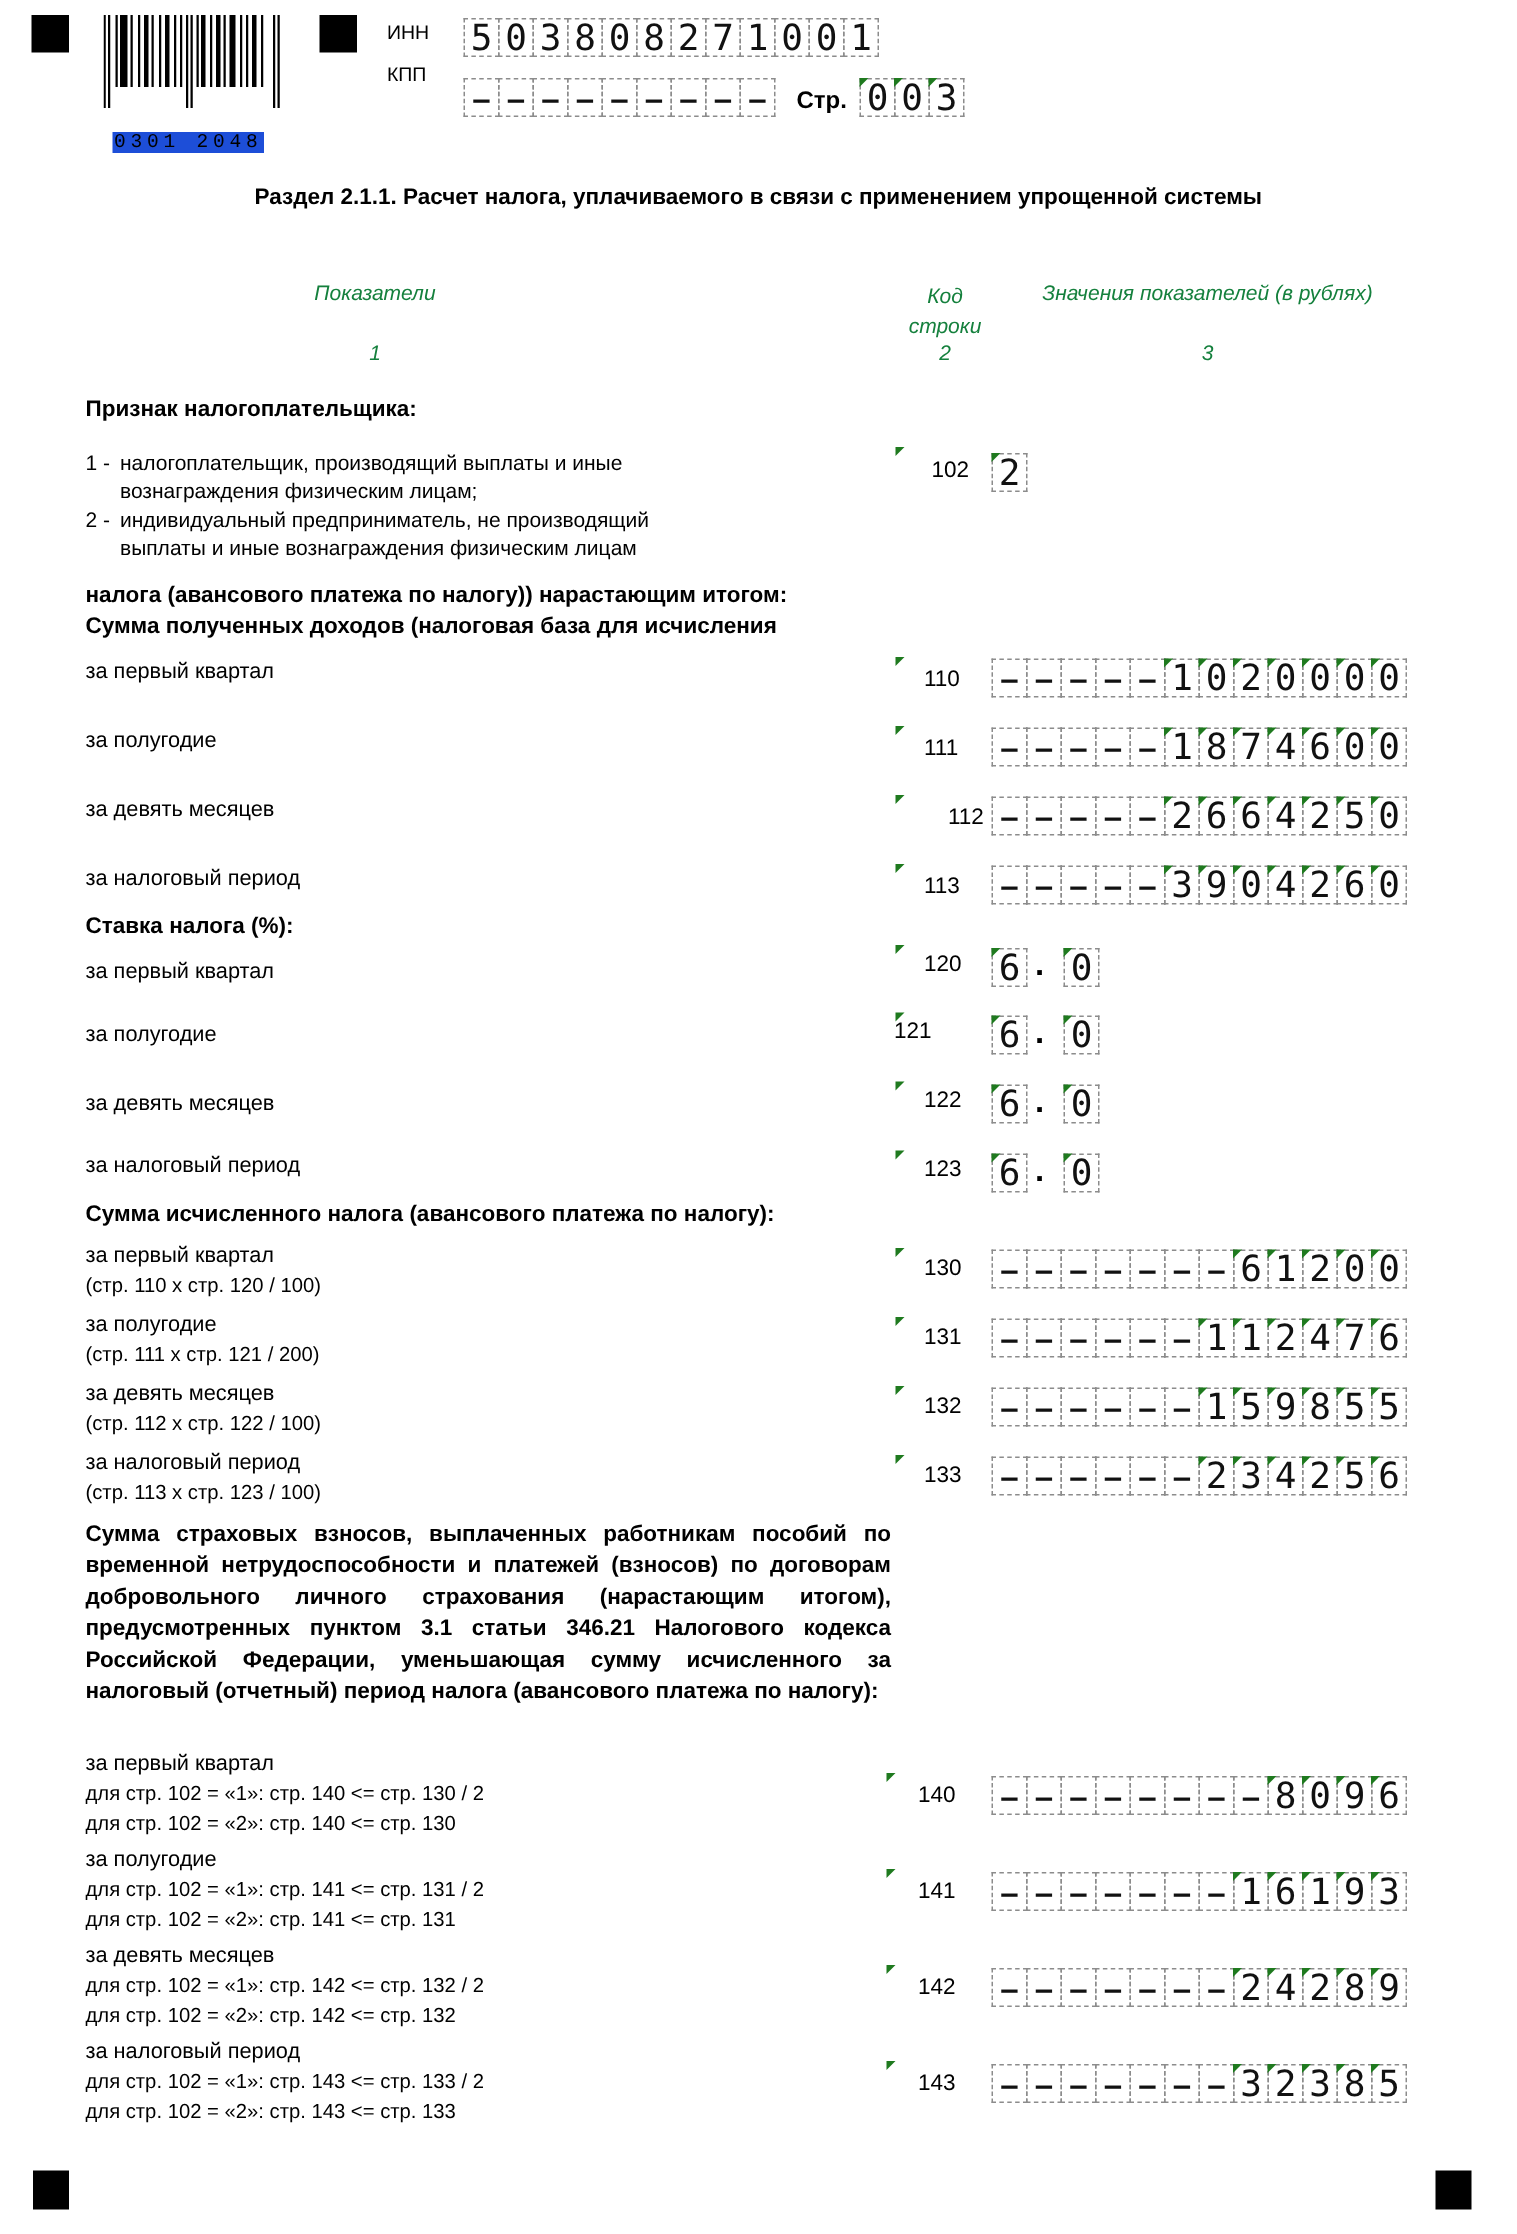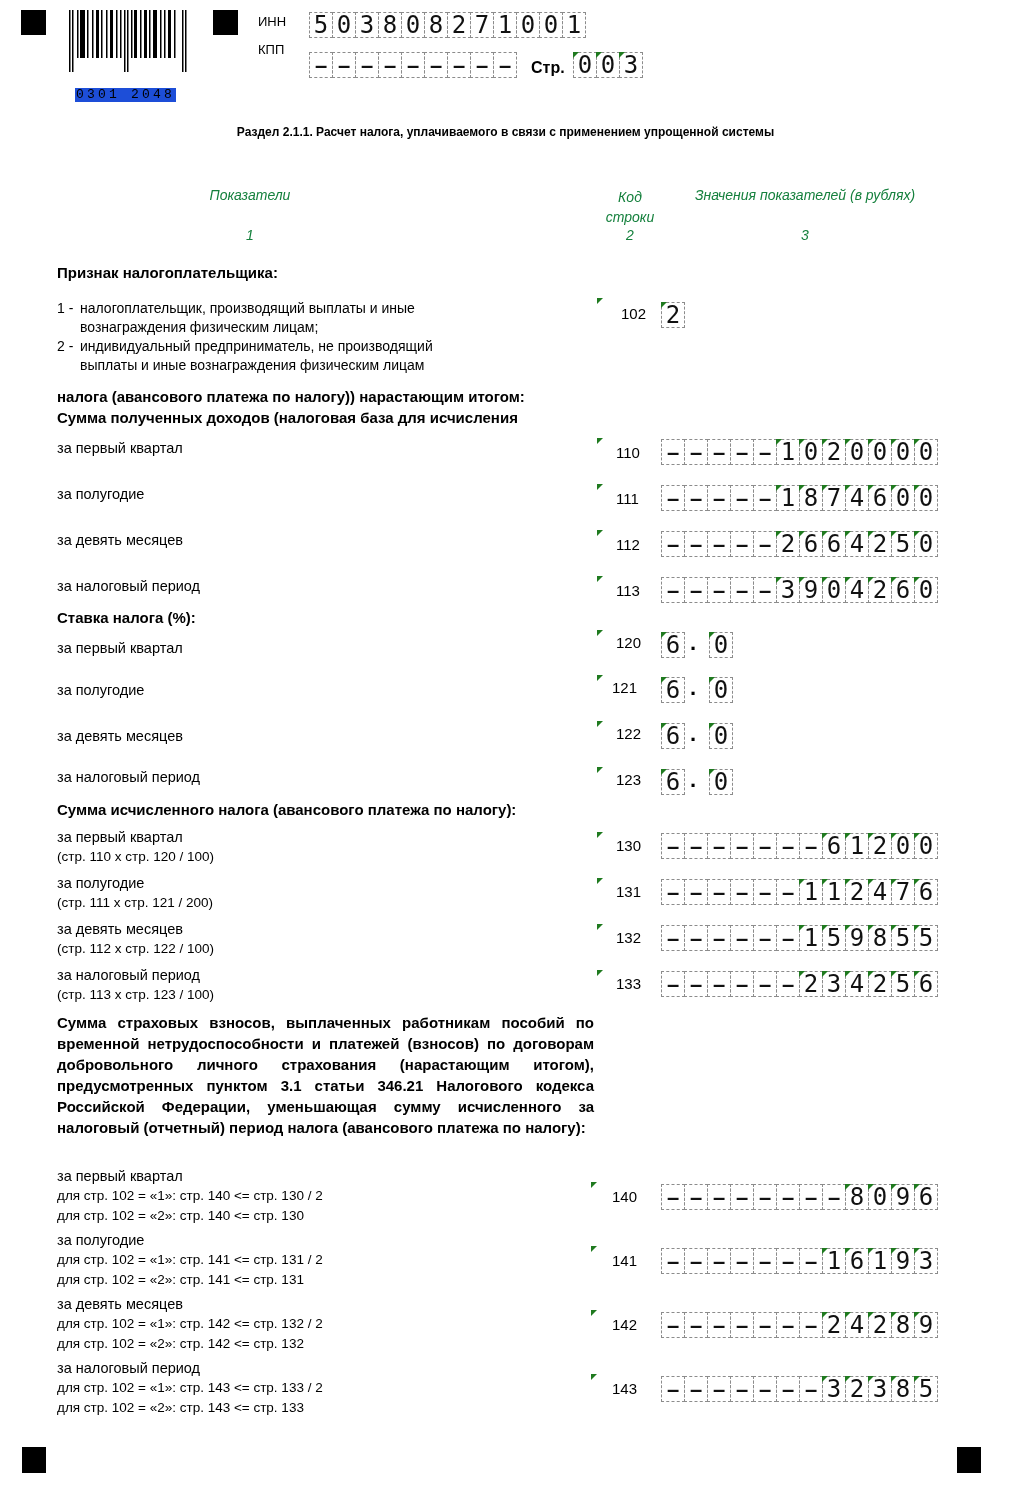--- a/index.html
+++ b/index.html
@@ -24,21 +24,21 @@
   }
   .cell:first-child { margin-left: 0; }
   .cell.mark::before {
     content: ""; position: absolute; left: -1px; top: -1px;
     width: 0; height: 0;
     border-top: 6px solid #1f7a1f; border-right: 6px solid transparent;
   }
   .cell.dash { font-family: "Liberation Sans", sans-serif; font-weight: bold; font-size: 22px; }
   .title {
     position: absolute; left: 0; width: 1011px; top: 121px; text-align: center;
-    font-weight: bold; font-size: 12px; line-height: 22px;
+    font-weight: bold; font-size: 15px; line-height: 22px;
   }
   .colhead { position: absolute; font-style: italic; font-size: 14px; color: #15803d; text-align: center; }
   .sect { position: absolute; left: 57px; font-weight: bold; font-size: 15px; line-height: 21px; }
   .sect.justify { width: 537px; text-align: justify; text-align-last: left; }
   .lbl { position: absolute; left: 57px; font-size: 14.5px; line-height: 20px; }
   .sub { font-size: 13.5px; line-height: 20px; }
   .code { position: absolute; font-size: 15px; }
   .code-mark {
     position: absolute; width: 0; height: 0;
     border-top: 6px solid #1f7a1f; border-right: 6px solid transparent;
@@ -190,21 +190,21 @@
       <div class="cell mark">7</div>
       <div class="cell mark">4</div>
       <div class="cell mark">6</div>
       <div class="cell mark">0</div>
       <div class="cell mark">0</div>
     </div>
     <div class="lbl" style="top: 530px;">
       <div>за девять месяцев</div>
     </div>
     <div class="code-mark" style="left: 597px; top: 530px;"></div>
-    <div class="code" style="left: 616px; top: 536px; text-align: right;">112</div>
+    <div class="code" style="left: 632px; top: 536px; text-align: right;">112</div>
     <div class="cells" style="left: 661px; top: 531px;">
       <div class="cell dash">–</div>
       <div class="cell dash">–</div>
       <div class="cell dash">–</div>
       <div class="cell dash">–</div>
       <div class="cell dash">–</div>
       <div class="cell mark">2</div>
       <div class="cell mark">6</div>
       <div class="cell mark">6</div>
       <div class="cell mark">4</div>
@@ -244,21 +244,21 @@
       <div class="cell mark">6</div>
     </div>
     <div class="dot" style="left: 690px; top: 630px;">.</div>
     <div class="cells" style="left: 709px; top: 632px;">
       <div class="cell mark">0</div>
     </div>
     <div class="lbl" style="top: 680px;">
       <div>за полугодие</div>
     </div>
     <div class="code-mark" style="left: 597px; top: 675px;"></div>
-    <div class="code" style="left: 612px; top: 679px;">121</div>
+    <div class="code" style="left: 596px; top: 679px;">121</div>
     <div class="cells" style="left: 661px; top: 677px;">
       <div class="cell mark">6</div>
     </div>
     <div class="dot" style="left: 690px; top: 675px;">.</div>
     <div class="cells" style="left: 709px; top: 677px;">
       <div class="cell mark">0</div>
     </div>
     <div class="lbl" style="top: 726px;">
       <div>за девять месяцев</div>
     </div>

